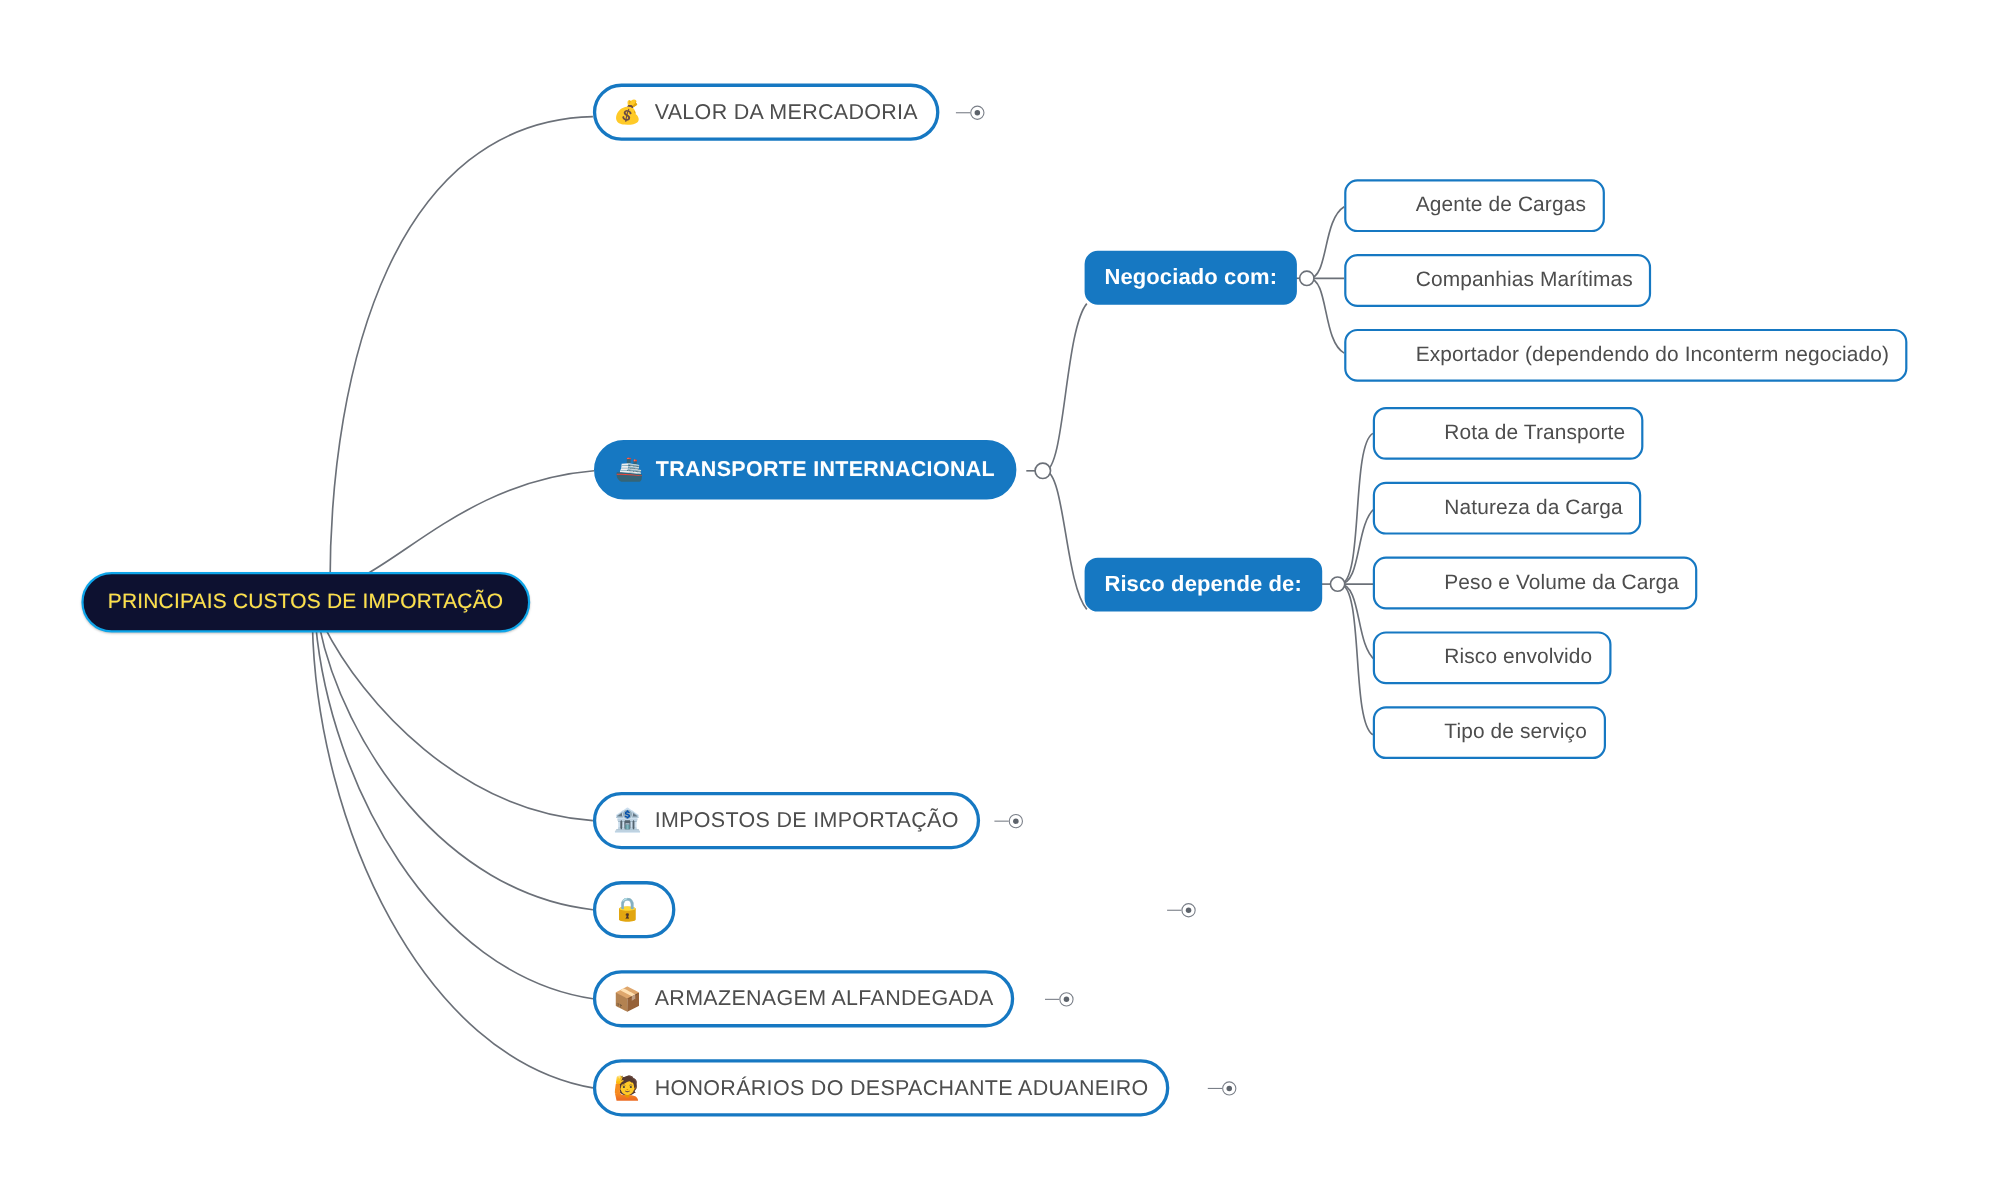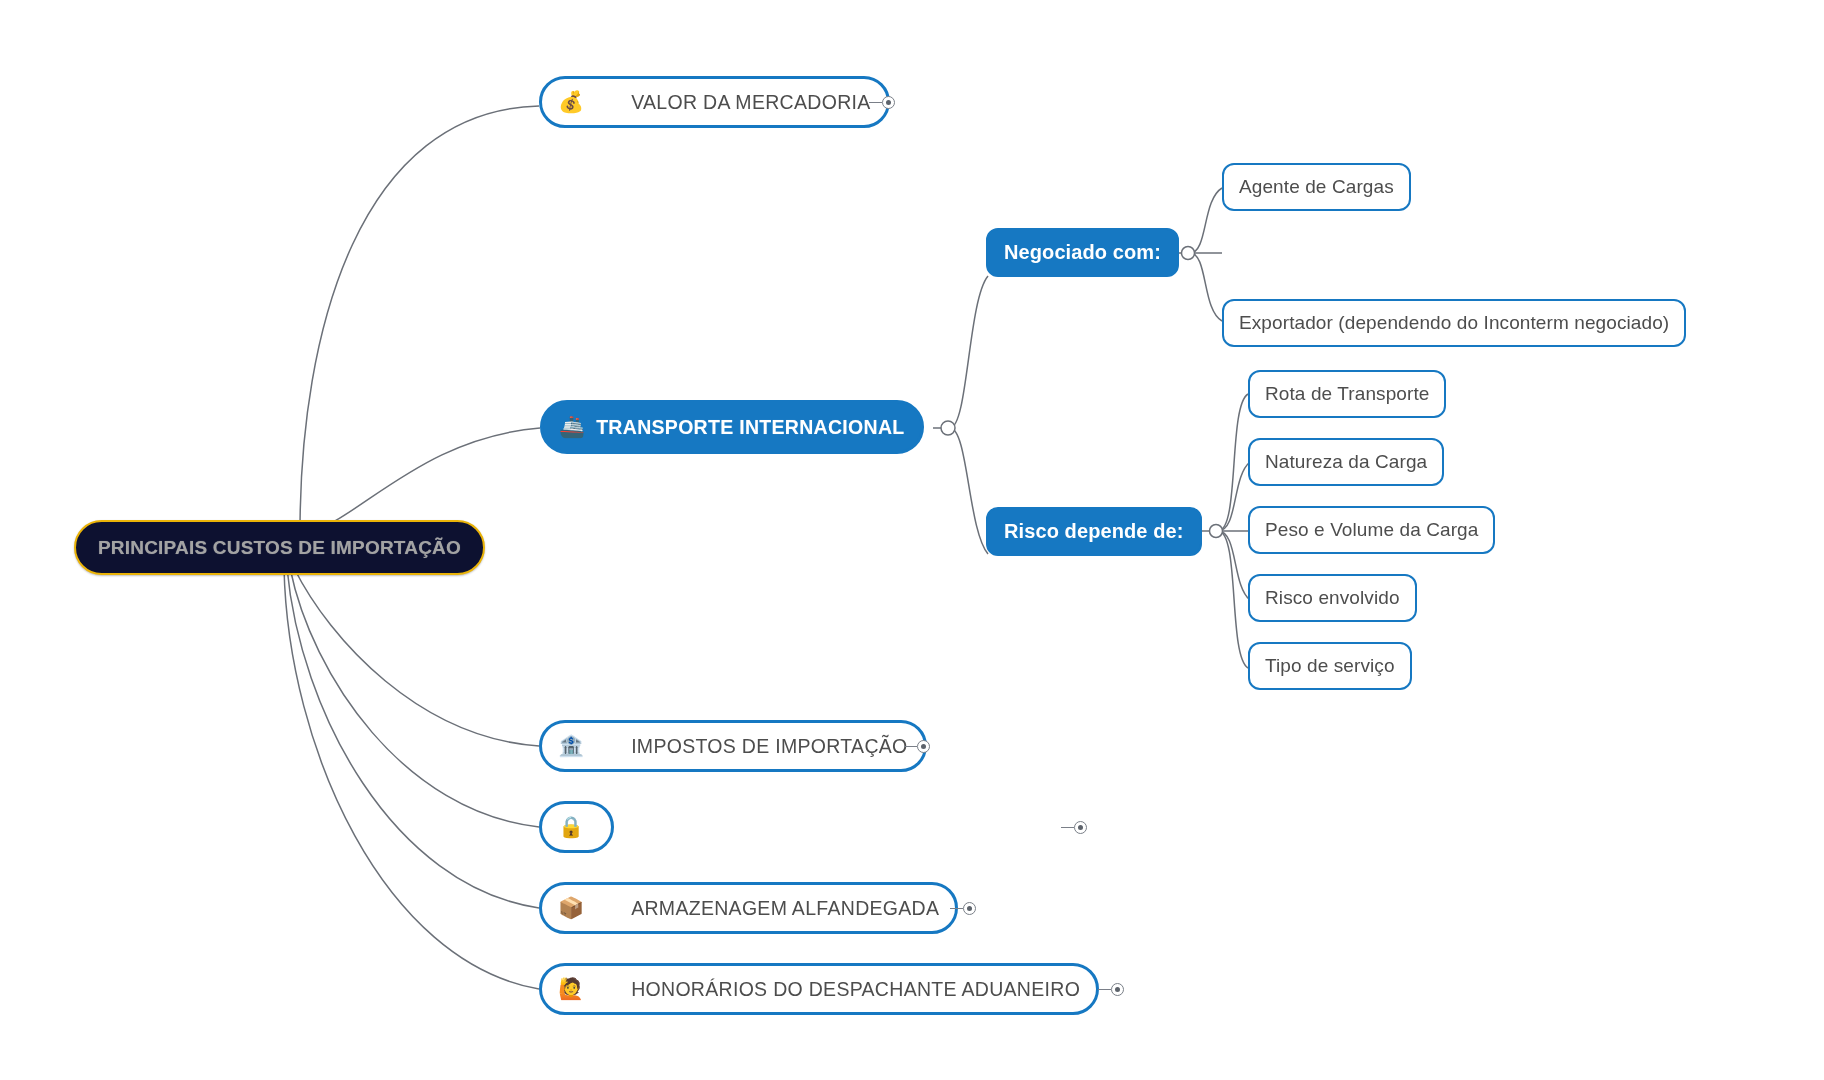--- a/index.html
+++ b/index.html
@@ -32,43 +32,42 @@
     border-radius: 999px;
   }
   .node .emoji {
     font-family: "DejaVu Sans", sans-serif;
     line-height: 1;
     display: inline-block;
   }
   
   .node.root {
     background: #0d1130;
-    border: 2px solid #eab308;
-    color: #a3a3a3;
-    font-weight: bold;
+    border: 2px solid #0ea5e9;
+    color: #fde047;
+    font-weight: normal;
     letter-spacing: 0.2px;
     padding: 0 22px;
     box-shadow: 0 1px 2px rgba(0,0,0,0.25);
   }
   .node.root .label {
     font-size: 19px;
     text-shadow: 0 0 1px rgba(255,255,255,0.35);
   }
   
   .node.l1 {
     background: #ffffff;
     border: 3px solid #1678c2;
     color: #4a4a4a;
     padding: 0 16px;
   }
   .node.l1 .label {
     font-size: 19.5px;
     letter-spacing: 0.3px;
     color: #4d4d4d;
-    margin-left: 36px;
   }
   .node.l1 .emoji {
     font-size: 21px;
     margin-right: 11px;
   }
   
   .node.l1sel {
     background: #1678c2;
     border: 3px solid #1678c2;
     color: #ffffff;
@@ -105,20 +104,21 @@
     background: #ffffff;
     border: 2.5px solid #1678c2;
     color: #4d4d4d;
     padding: 0 15px;
     border-radius: 12px;
   }
   .node.l3 .label {
     font-size: 19px;
     color: #4d4d4d;
     letter-spacing: 0.1px;
+    margin-left: 48px;
   }
   
   .marker {
     position: absolute;
     pointer-events: auto;
   }
   .marker .stem {
     position: absolute;
     left: 0;
     top: 6px;
@@ -253,20 +253,23 @@
     <span class="label">Negociado com:</span>
   </div>
 
   <div class="node l2" style="left:986px; top:507px; height:49px;">
     <span class="label">Risco depende de:</span>
   </div>
 
   <div class="node l3" style="left:1222px; top:163px; height:48px;">
     <span class="label">Agente de Cargas</span>
   </div>
+  <div class="node l3" style="left:1222px; top:231px; height:48px;">
+    <span class="label">Companhias Marítimas</span>
+  </div>
   <div class="node l3" style="left:1222px; top:299px; height:48px;text-align:right;">
     <span class="label">Exportador (dependendo do Inconterm negociado)</span>
   </div>
 
   <div class="node l3" style="left:1248px; top:370px; height:48px;">
     <span class="label">Rota de Transporte</span>
   </div>
   <div class="node l3" style="left:1248px; top:438px; height:48px;">
     <span class="label">Natureza da Carga</span>
   </div>

